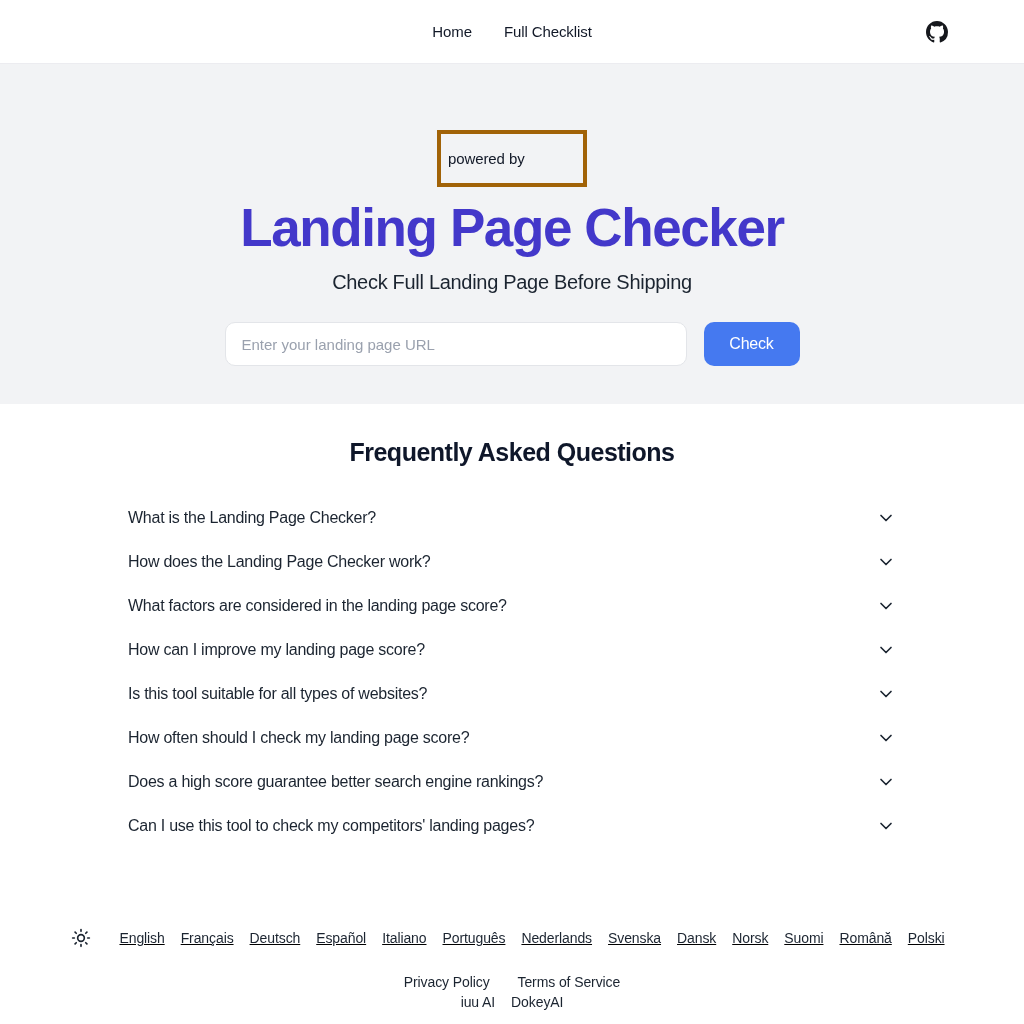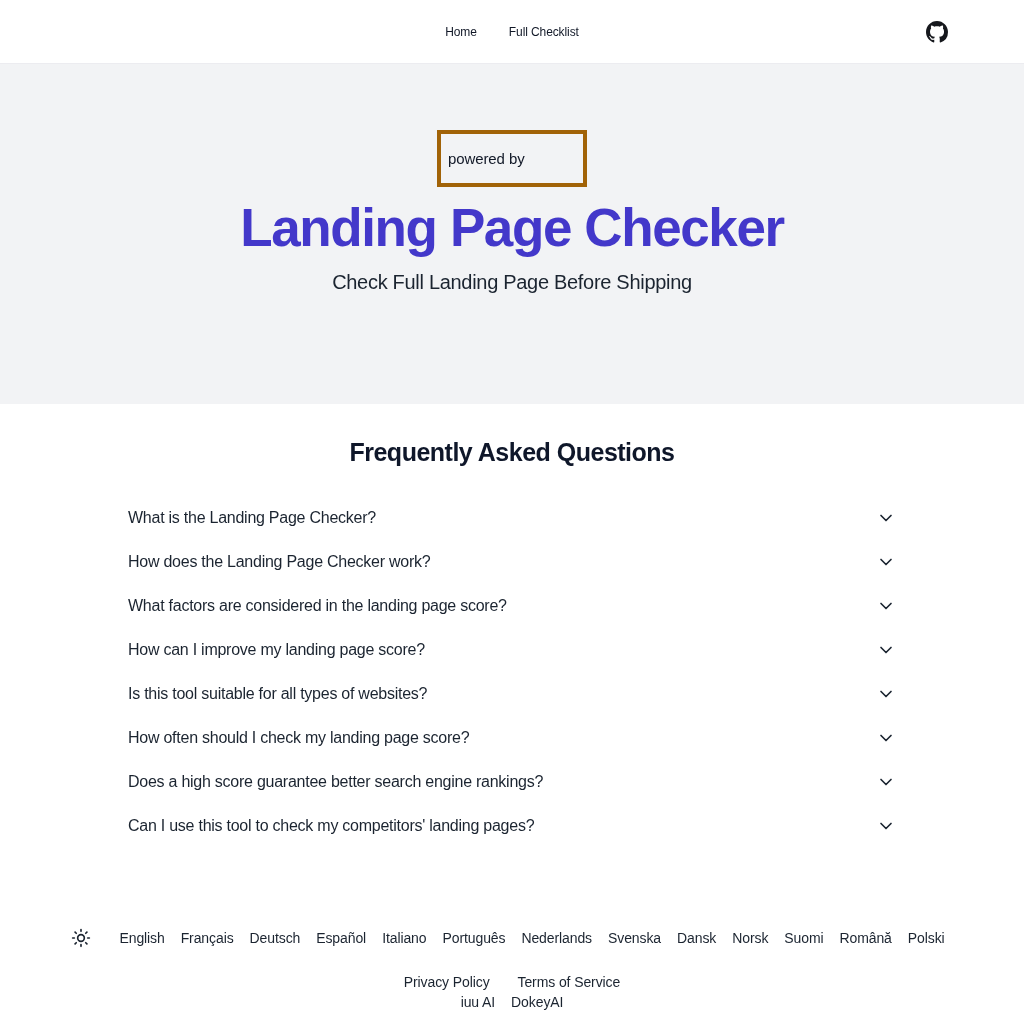--- a/index.html
+++ b/index.html
@@ -31,21 +31,21 @@
     align-items: center;
     justify-content: center;
     position: relative;
   }
   .nav {
     display: flex;
     align-items: center;
     gap: 32px;
   }
   .nav-link {
-    font-size: 12px;
+    font-size: 15px;
     color: #111827;
     text-decoration: none;
     letter-spacing: -0.1px;
     cursor: pointer;
   }
   .github-link {
     position: absolute;
     right: 76px;
     top: 50%;
     transform: translateY(-50%);
@@ -161,20 +161,21 @@
   .footer {
     flex: 0 0 auto;
     padding-bottom: 14px;
   }
   .lang-row {
     display: flex;
     align-items: center;
     justify-content: center;
     gap: 0;
     padding: 0 56px;
+    text-decoration: underline;
   }
   .theme-toggle {
     margin-right: 20px;
     display: flex;
     align-items: center;
     cursor: pointer;
     background: none;
     border: none;
     padding: 0;
   }
@@ -225,20 +226,24 @@
   </header>
 
   <section class="hero">
     <div class="powered-box">
       <span>powered by</span>
     </div>
 
     <h1 class="hero-title">Landing Page Checker</h1>
     <p class="hero-subtitle">Check Full Landing Page Before Shipping</p>
 
+    <div class="search-row">
+      <input class="url-input" type="text" placeholder="Enter your landing page URL" style="">
+      <button class="check-button">Check</button>
+    </div>
   </section>
 
   <section class="faq">
     <h2 class="faq-title">Frequently Asked Questions</h2>
     <div class="faq-list">
         <div class="faq-item">
           <span class="faq-q">What is the Landing Page Checker?</span>
           <span>
             <svg class="chevron" width="20" height="20" viewBox="0 0 24 24" fill="none" stroke="#1b2430" stroke-width="2" stroke-linecap="round" stroke-linejoin="round">
               <polyline points="6 9 12 15 18 9"></polyline>

